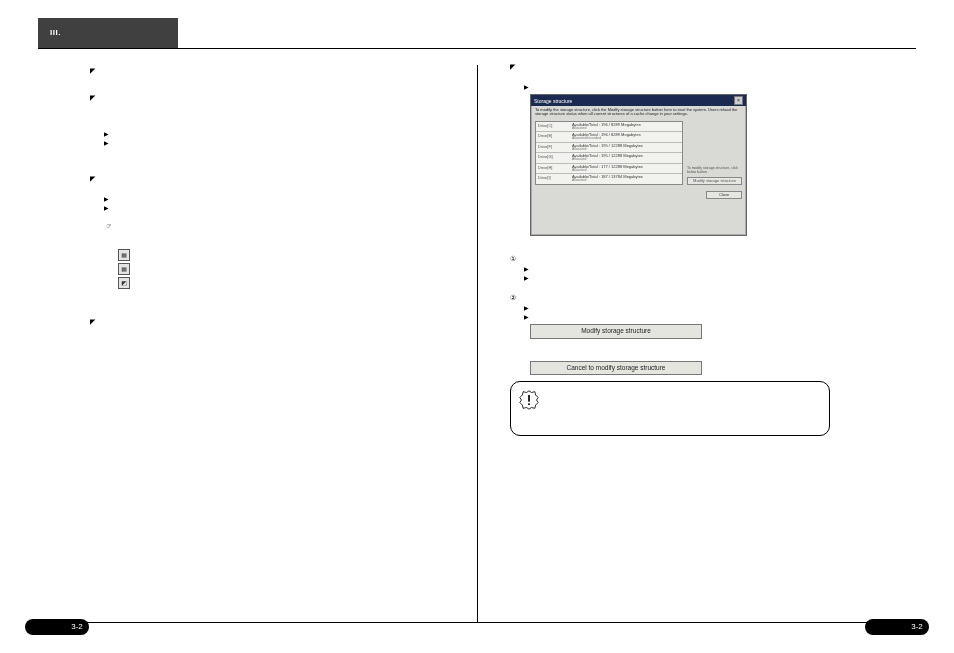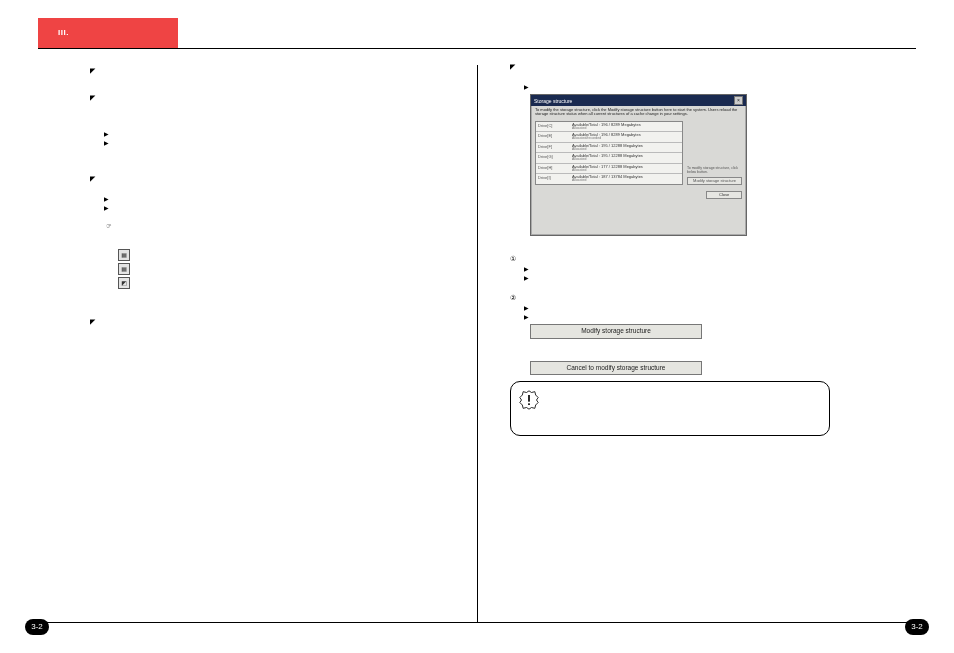--- a/index.html
+++ b/index.html
@@ -23,25 +23,25 @@
     right: 38px;
     bottom: 30px;
     border-bottom: 1px solid #000;
   }
   .chapter-tab {
     position: absolute;
     left: 38px;
     top: 18px;
     width: 140px;
     height: 30px;
-    background: #ef4444;
+    background: #404040;
     color: #fff;
     font-size: 8px;
     line-height: 30px;
-    padding-left: 20px;
+    padding-left: 12px;
     box-sizing: border-box;
     font-weight: bold;
     letter-spacing: 0.5px;
   }
   .top-rule {
     position: absolute;
     left: 38px;
     top: 48px;
     right: 38px;
     height: 0;
@@ -59,20 +59,21 @@
     position: absolute;
     bottom: 18px;
     width: 24px;
     height: 16px;
     background: #000;
     color: #fff;
     font-size: 8px;
     text-align: center;
     line-height: 16px;
     border-radius: 8px;
+    padding-left: 40px;
   }
   .page-num.left { left: 25px; }
   .page-num.right { right: 25px; }
 
   .col {
     position: absolute;
     top: 60px;
     bottom: 40px;
     width: 400px;
     font-size: 6px;

